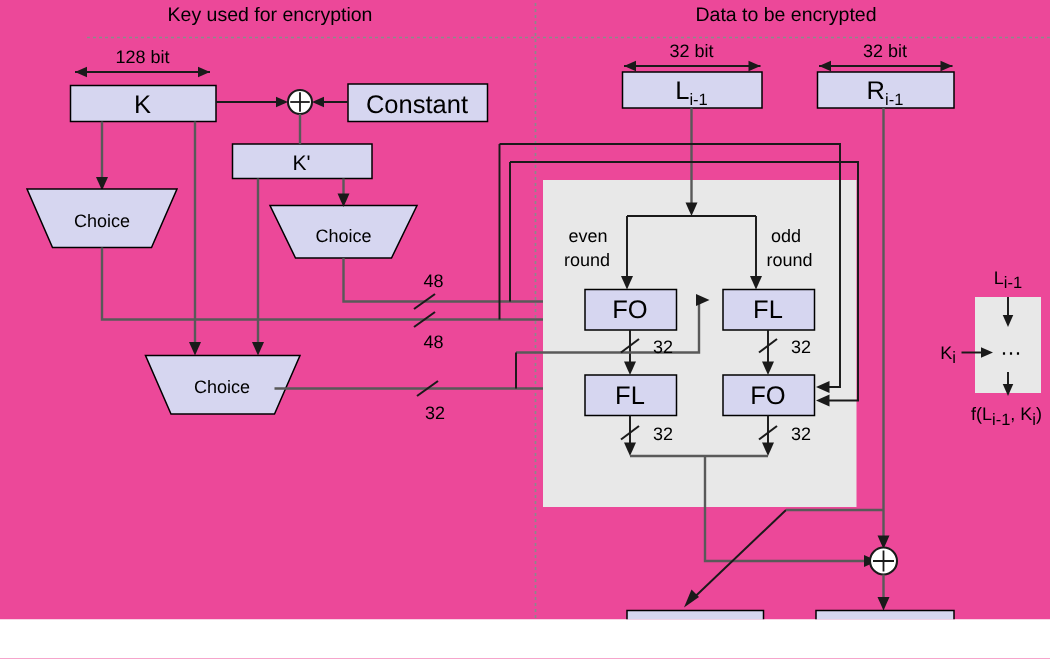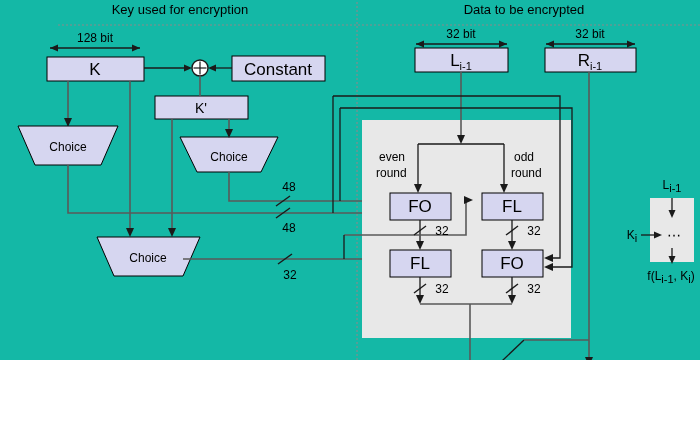--- a/index.html
+++ b/index.html
@@ -1,17 +1,17 @@
 <!DOCTYPE html>
 <html><head>
 <meta charset="utf-8">
 <style>
   html,body{margin:0;padding:0;background:#ffffff;}
   body{font-family:"Liberation Sans",sans-serif;}
-  #canvas{position:relative;width:700px;height:360px;background:#14b8a6;overflow:hidden;}
+  #canvas{position:relative;width:700px;height:413px;background:#ec4899;overflow:hidden;}
   svg{display:block;}
   .hdr{font-size:13px;fill:#000;}
   .lbl-big{font-size:17px;fill:#000;}
   .lbl-med{font-size:14px;fill:#000;}
   .lbl-sm{font-size:12px;fill:#000;}
   .lbl-xs{font-size:11px;fill:#000;}
   .box{fill:#d6d6f0;stroke:#000;stroke-width:1;}
   .wire{stroke:#595959;stroke-width:1.6;fill:none;}
   .wireblk{stroke:#1a1a1a;stroke-width:1.3;fill:none;}
   .slash{stroke:#1a1a1a;stroke-width:1.4;fill:none;}

